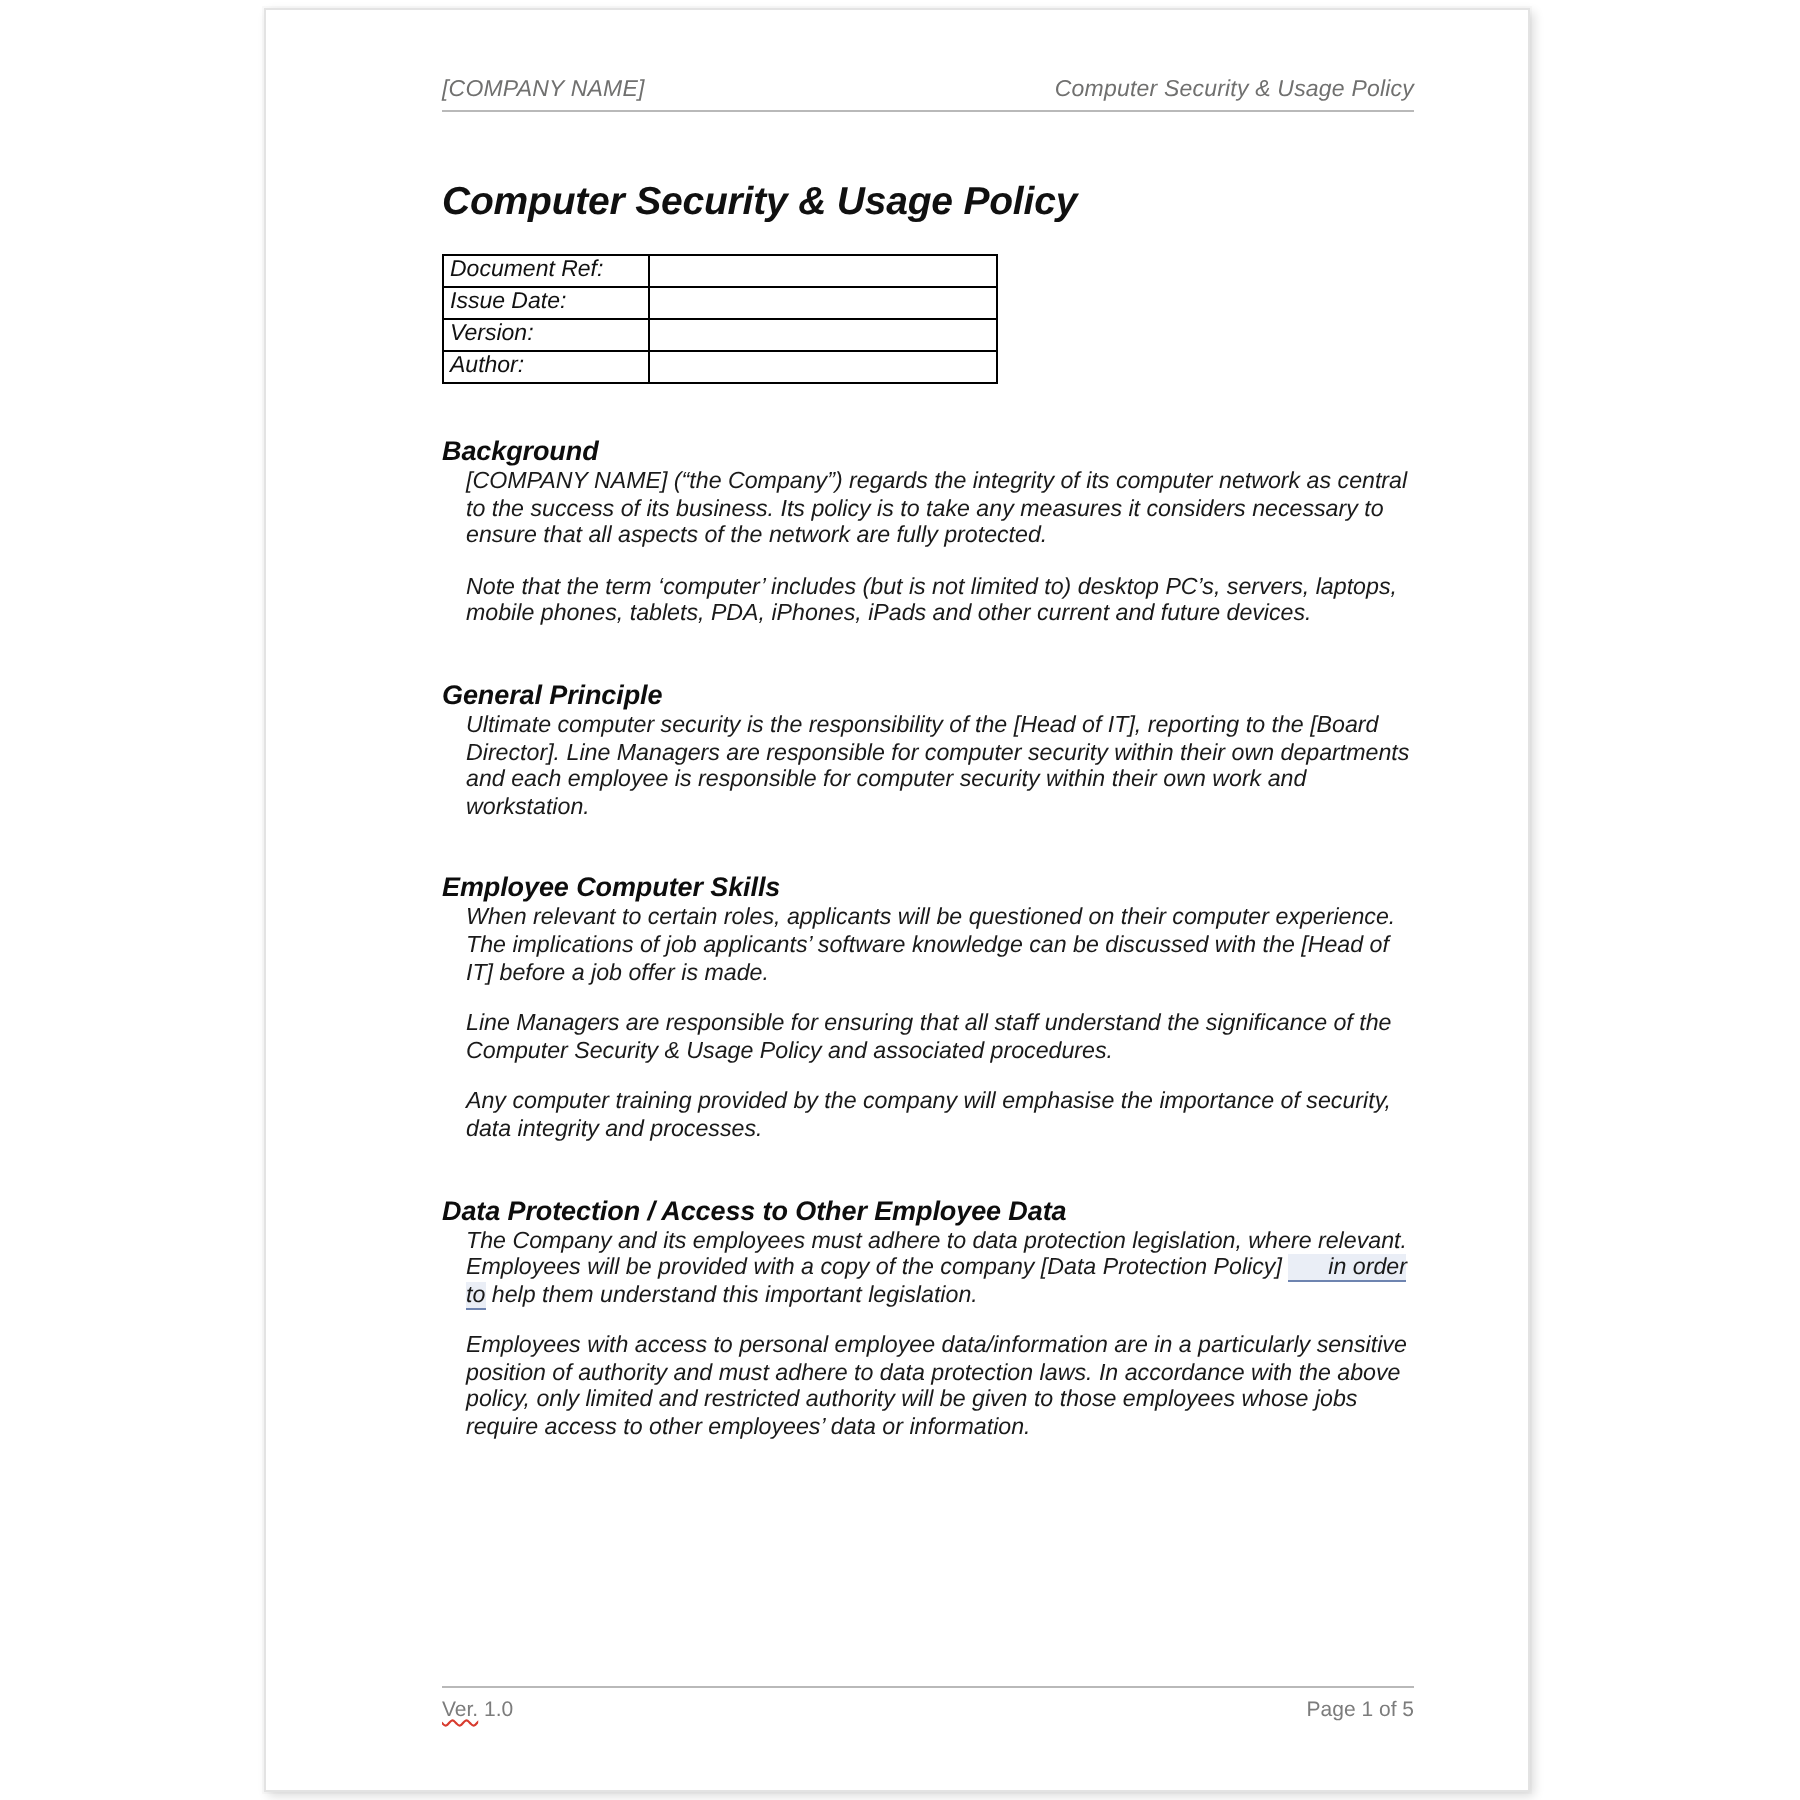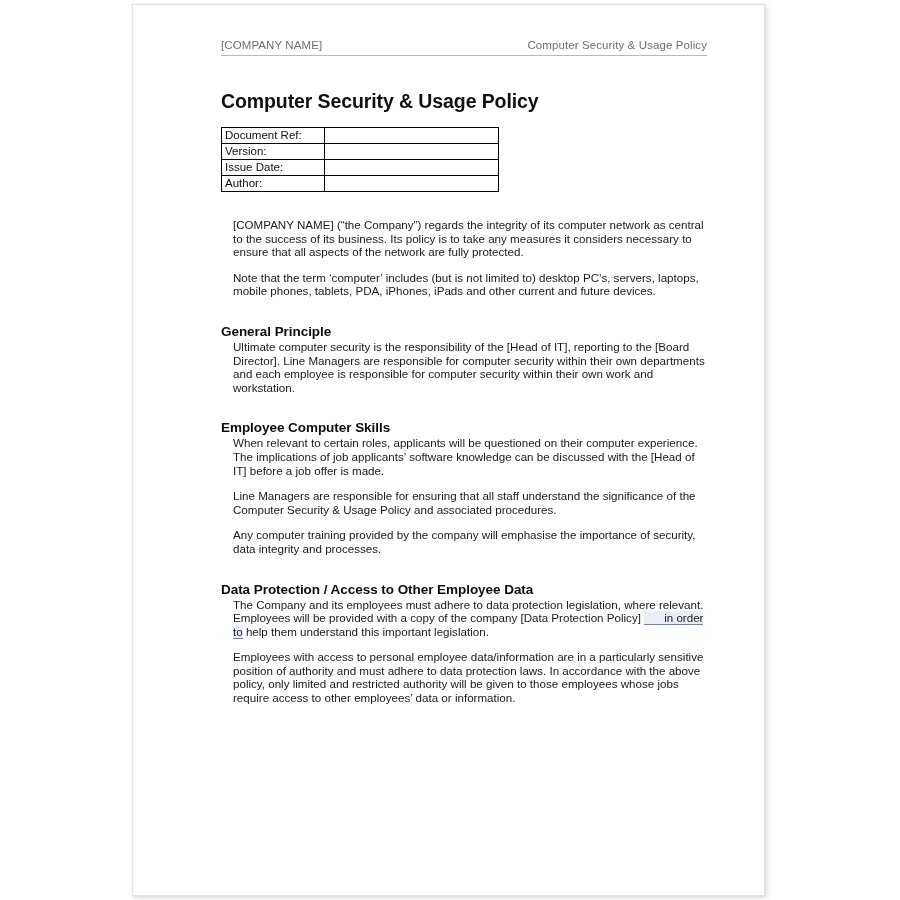--- a/index.html
+++ b/index.html
@@ -25,20 +25,21 @@
     border: 1px solid #e3e3e3;
     box-shadow: 2px 2px 5px rgba(0,0,0,0.14), 0 0 0 1px rgba(0,0,0,0.02);
     box-sizing: border-box;
   }
 
   #page-inner {
     position: absolute;
     left: 88px;
     top: 34px;
     width: 486px;
+    font-style: italic;
   }
 
   
   .doc-header {
     display: flex;
     justify-content: space-between;
     align-items: baseline;
     border-bottom: 1px solid #b9b9b9;
     padding-bottom: 4px;
     color: #70706f;
@@ -135,35 +136,36 @@
 
     <div class="doc-title">Computer Security &amp; Usage Policy</div>
 
     <table class="meta-table">
       <tbody>
         <tr>
           <td class="meta-label">Document Ref:</td>
           <td class="meta-value"></td>
         </tr>
         <tr>
-          <td class="meta-label">Version:</td>
+          <td class="meta-label">Issue Date:</td>
           <td class="meta-value"></td>
         </tr>
         <tr>
-          <td class="meta-label">Issue Date:</td>
+          <td class="meta-label">Version:</td>
           <td class="meta-value"></td>
         </tr>
         <tr>
           <td class="meta-label">Author:</td>
           <td class="meta-value"></td>
         </tr>
       </tbody>
     </table>
 
     <div class="section">
+      <div class="section-heading">Background</div>
       <p class="para">[COMPANY NAME] (“the Company”) regards the integrity of its computer network as central to the success of its business. Its policy is to take any measures it considers necessary to ensure that all aspects of the network are fully protected.</p>
       <p class="para">Note that the term ‘computer’ includes (but is not limited to) desktop PC’s, servers, laptops, mobile phones, tablets, PDA, iPhones, iPads and other current and future devices.</p>
     </div>
 
     <div class="section">
       <div class="section-heading">General Principle</div>
       <p class="para">Ultimate computer security is the responsibility of the [Head of IT], reporting to the [Board Director]. Line Managers are responsible for computer security within their own departments and each employee is responsible for computer security within their own work and workstation.</p>
     </div>
 
     <div class="section">
@@ -174,14 +176,18 @@
     </div>
 
     <div class="section">
       <div class="section-heading">Data Protection / Access to Other Employee Data</div>
       <p class="para"><span>The Company and its employees must adhere to data protection legislation, where relevant. Employees will be provided with a copy of the company [Data Protection Policy] </span><span class="grammar-flag">in order to</span><span> help them understand this important legislation.</span></p>
       <p class="para">Employees with access to personal employee data/information are in a particularly sensitive position of authority and must adhere to data protection laws. In accordance with the above policy, only limited and restricted authority will be given to those employees whose jobs require access to other employees’ data or information.</p>
     </div>
 
   </div>
 
+  <div class="doc-footer">
+    <span><span class="spell-flag">Ver.</span><span> 1.0</span></span>
+    <span>Page 1 of 5</span>
+  </div>
 
 </div>
 
 </body></html>

